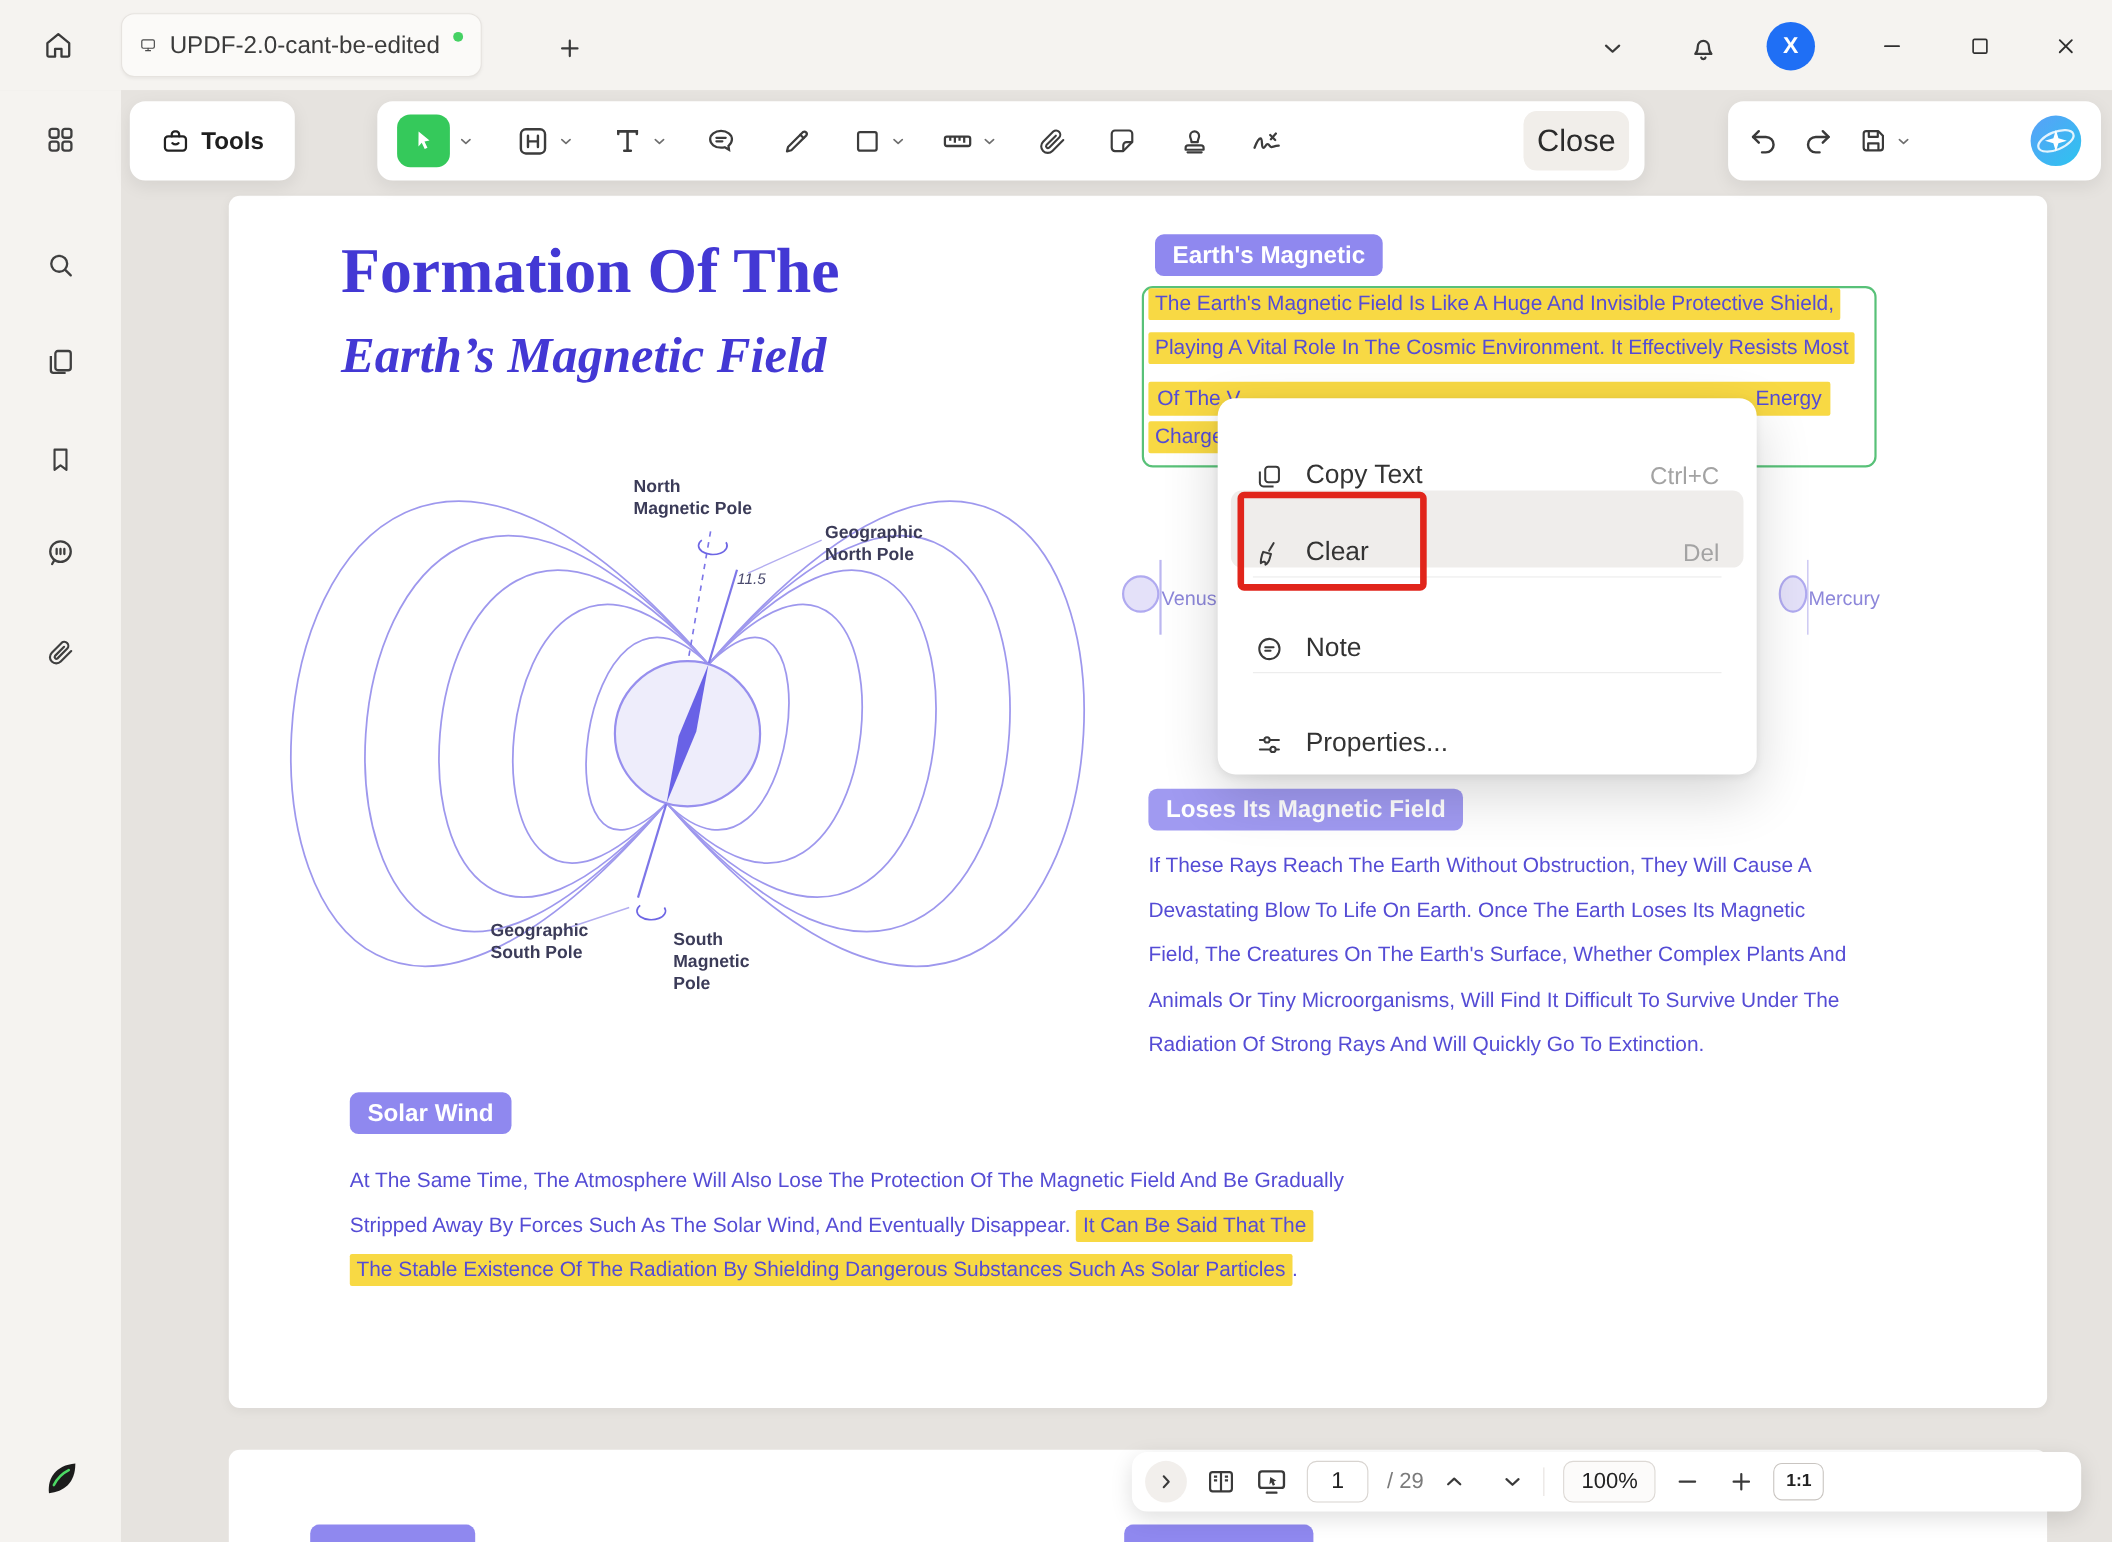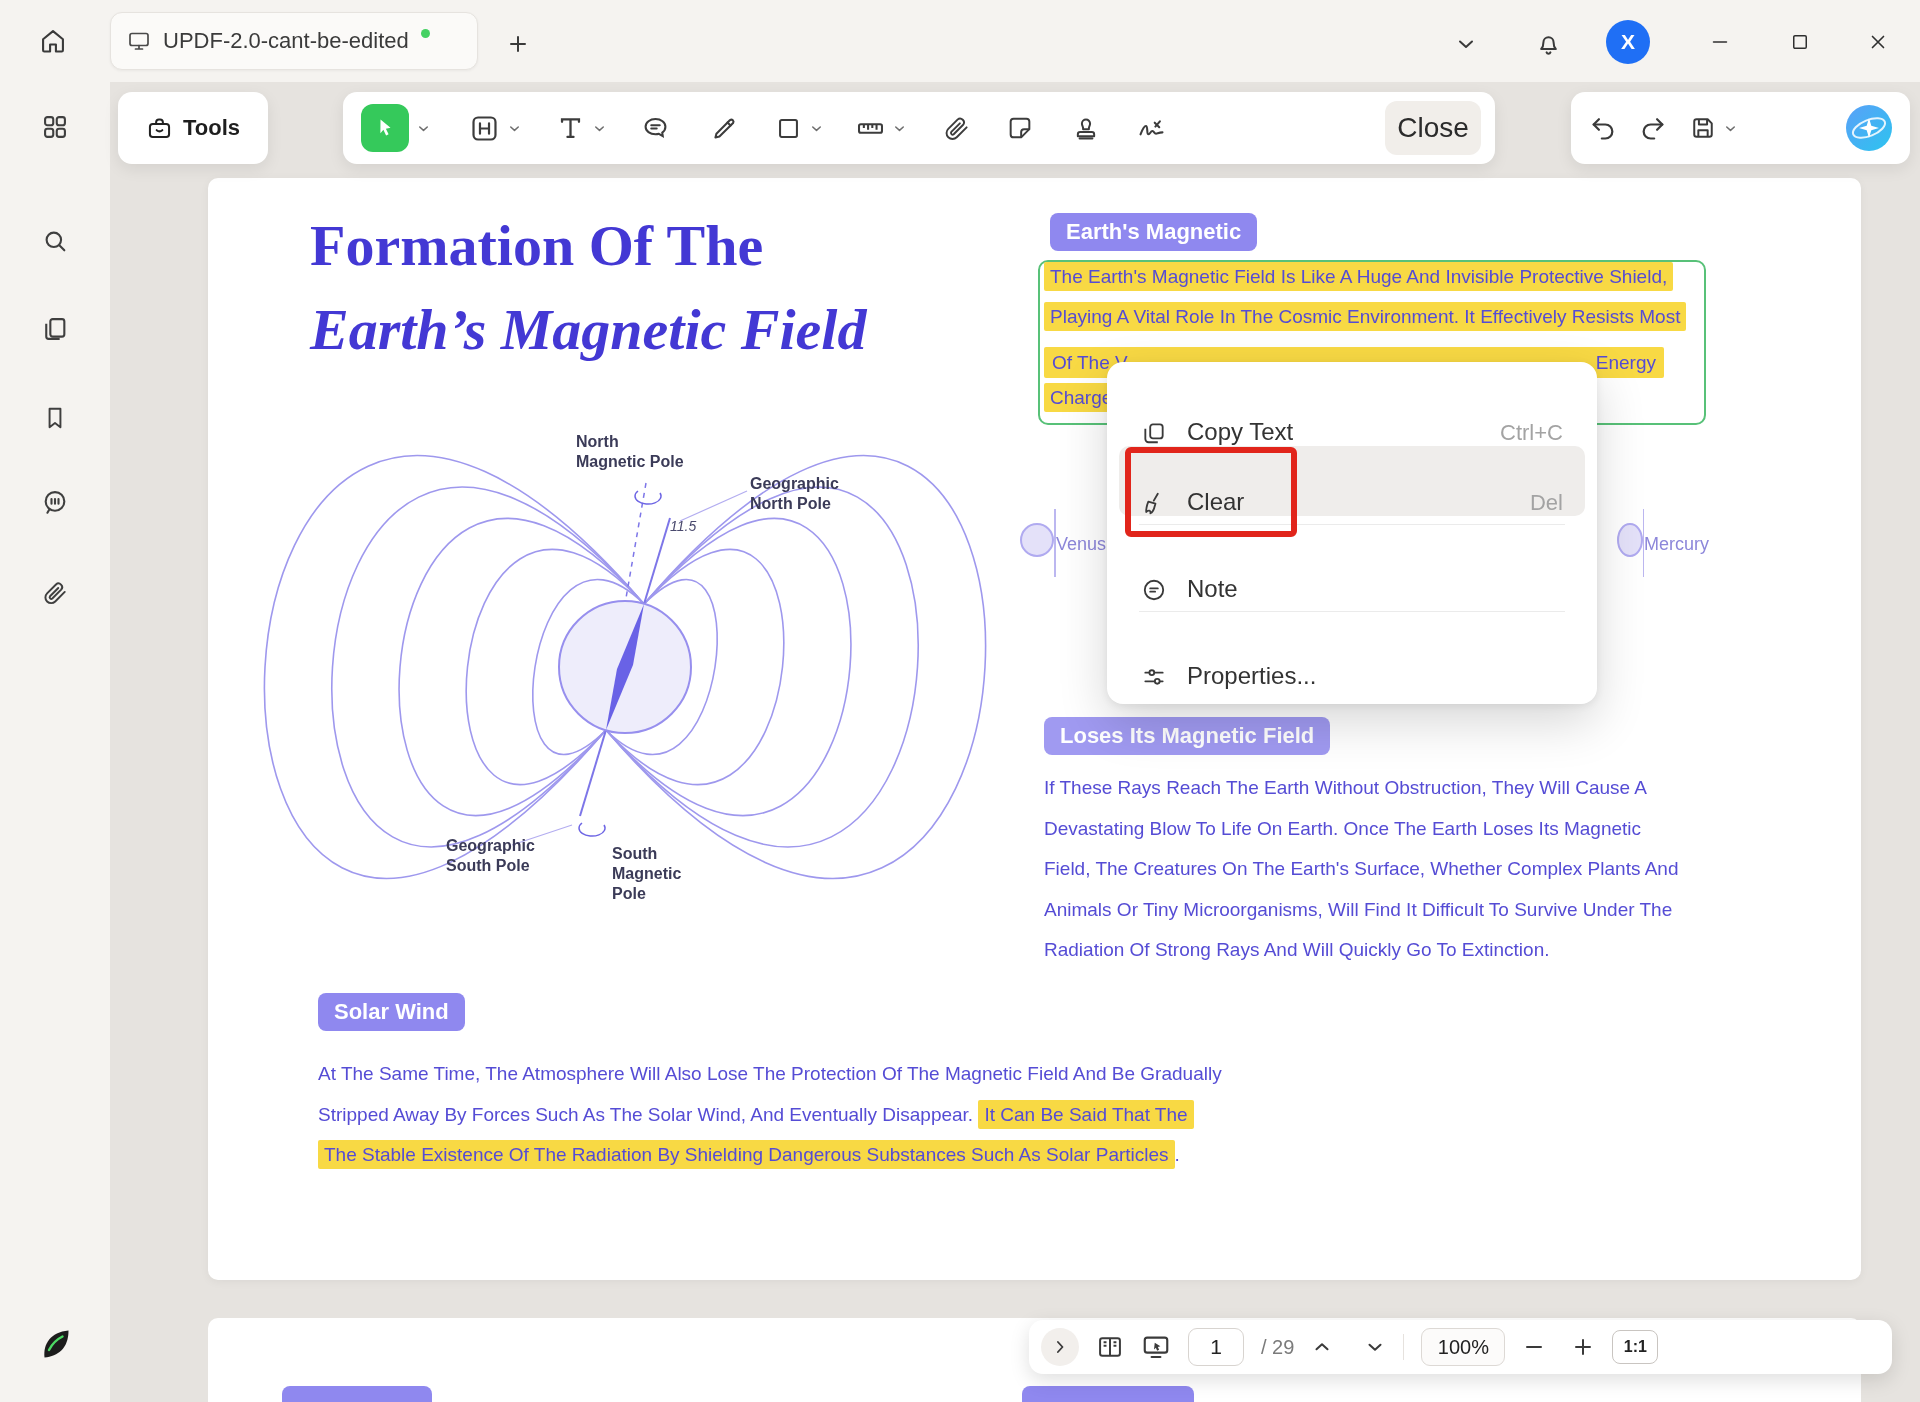--- a/index.html
+++ b/index.html
@@ -5,21 +5,21 @@
   *{margin:0;padding:0;box-sizing:border-box}
   body{font-family:"Liberation Sans",sans-serif;color:#333;background:#d8d6d3}
   #app{position:relative;width:1920px;height:1402px;background:#e8e5e2;overflow:hidden}
   .abs{position:absolute}
 
   
   #titlebar{position:absolute;left:0;top:0;width:1920px;height:82px;background:#f5f3f0}
   #sidebar{position:absolute;left:0;top:82px;width:110px;bottom:0;background:#f5f3f0}
   #canvas{position:absolute;left:110px;top:82px;right:0;bottom:0;background:#e6e3df}
   .iconbtn{display:flex;align-items:center;justify-content:center;border-radius:10px;cursor:pointer}
-  .doc-tab{position:absolute;left:110px;top:12px;width:368px;height:58px;background:#fbfaf8;border:1px solid #e6e3df;
+  .doc-tab{position:absolute;left:110px;top:12px;width:328px;height:58px;background:#fbfaf8;border:1px solid #e6e3df;
     border-radius:12px;display:flex;align-items:center;gap:12px;padding:0 16px;box-shadow:0 1px 3px rgba(0,0,0,.05)}
   .tab-title{font-size:22px;color:#3b3b3b;white-space:nowrap}
   .tab-dot{width:9px;height:9px;border-radius:50%;background:#45d163;margin-bottom:16px;flex:none}
   .avatar{position:absolute;left:1606px;top:20px;width:44px;height:44px;border-radius:50%;background:#1f6ff5;color:#fff;
     font-size:21px;font-weight:bold;display:flex;align-items:center;justify-content:center}
   .side-btn{position:absolute;left:31px;width:48px;height:48px;display:flex;align-items:center;justify-content:center;border-radius:10px}
 
   
   .pill{position:absolute;background:#fff;border-radius:14px;box-shadow:0 5px 16px rgba(0,0,0,.08)}
   #tools-pill{left:118px;top:92px;width:150px;height:72px;display:flex;align-items:center;justify-content:center;gap:10px}
@@ -34,21 +34,21 @@
   .ai-btn{width:46px;height:46px;border-radius:50%;background:linear-gradient(135deg,#5aa0f8,#2cc4ef);margin-left:auto;
     display:flex;align-items:center;justify-content:center;flex:none}
 
   
   #page1{position:absolute;left:208px;top:178px;width:1653px;height:1102px;background:#fff;border-radius:10px;box-shadow:0 2px 10px rgba(0,0,0,.05)}
   #page2{position:absolute;left:208px;top:1318px;width:1653px;height:84px;background:#fff;border-radius:10px 10px 0 0}
   .p2-badge{position:absolute;top:68px;height:16px;background:#8f88ef;border-radius:8px 8px 0 0}
 
   .doc-title{position:absolute;font-family:"Liberation Serif",serif;color:#4338d4;white-space:nowrap}
   #title1{left:102px;top:34px;font-size:58px;font-weight:bold}
-  #title2{left:102px;top:118px;font-size:58px;font-style:italic}
+  #title2{left:102px;top:118px;font-size:46px;font-style:italic}
 
   .badge{position:absolute;display:inline-flex;align-items:center;height:38px;padding:0 16px;border-radius:8px;background:#8f88ef;
     color:#fff;font-size:22px;font-weight:bold;white-space:nowrap}
   #badge1{left:842px;top:35px}
   #badge2{left:836px;top:539px;background:rgba(143,136,239,.85)}
   #badge3{left:110px;top:815px}
 
   .bodytext{font-size:19px;color:#554cd5}
   .hl{background:#f8d944;padding:4px 6px;border-radius:2px;white-space:nowrap}
   #green-box{position:absolute;left:830px;top:82px;width:668px;height:165px;border:2px solid #58c178;border-radius:10px}

